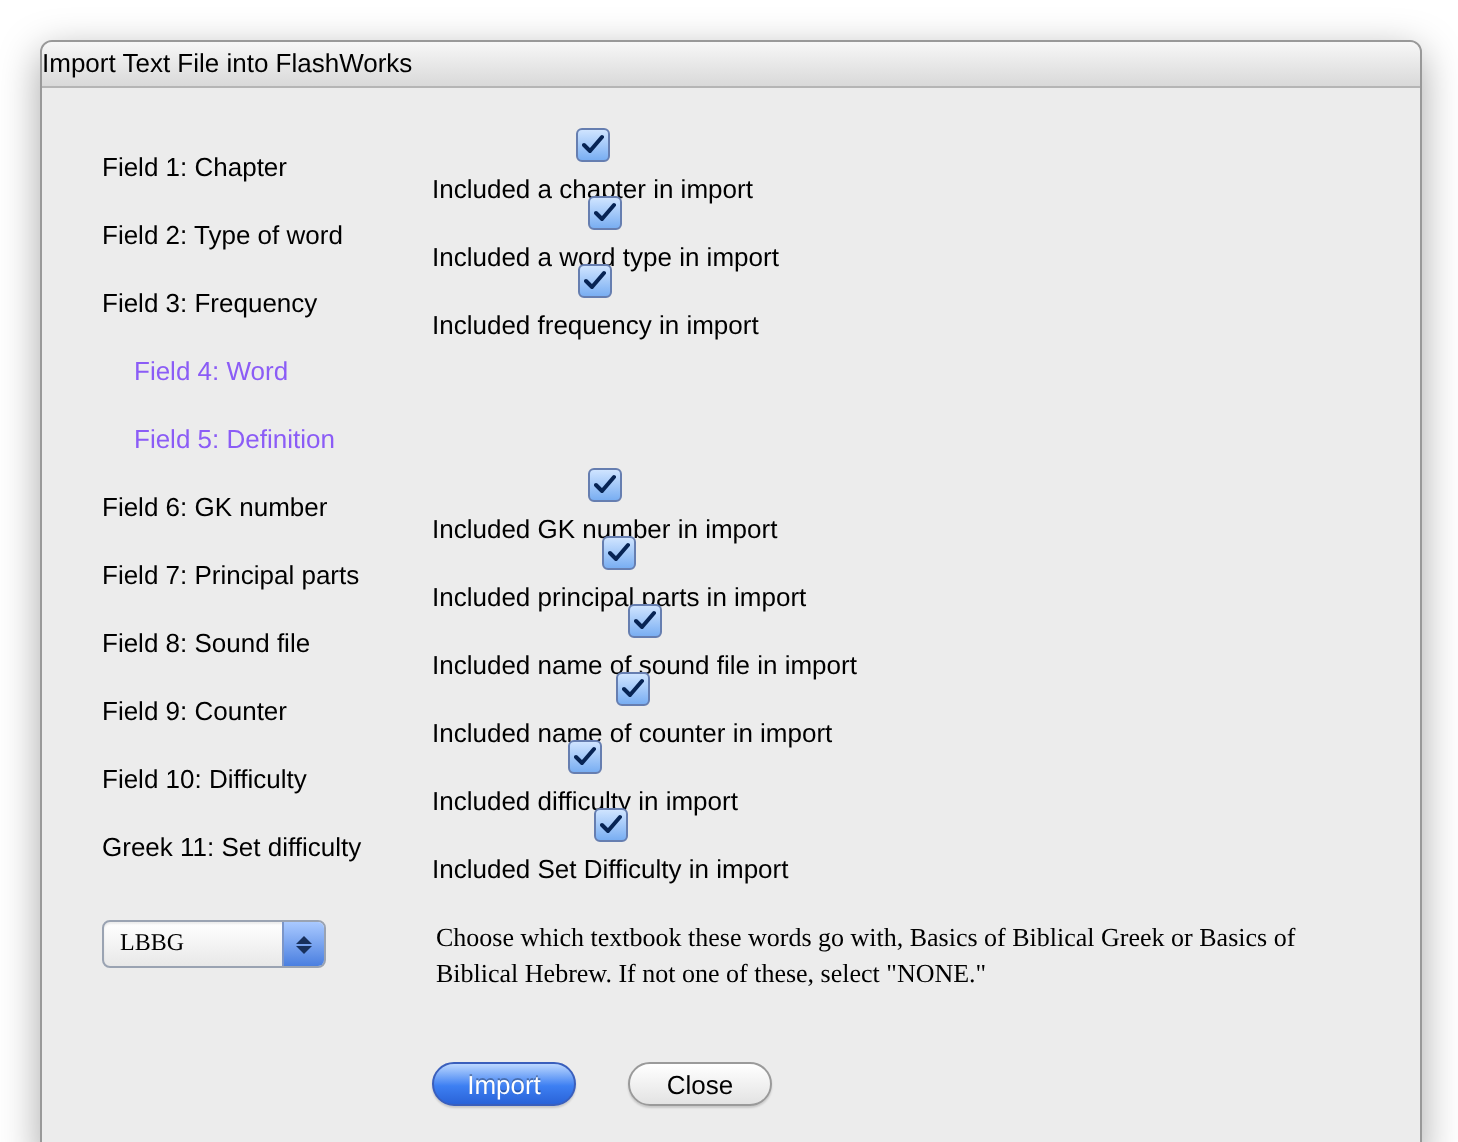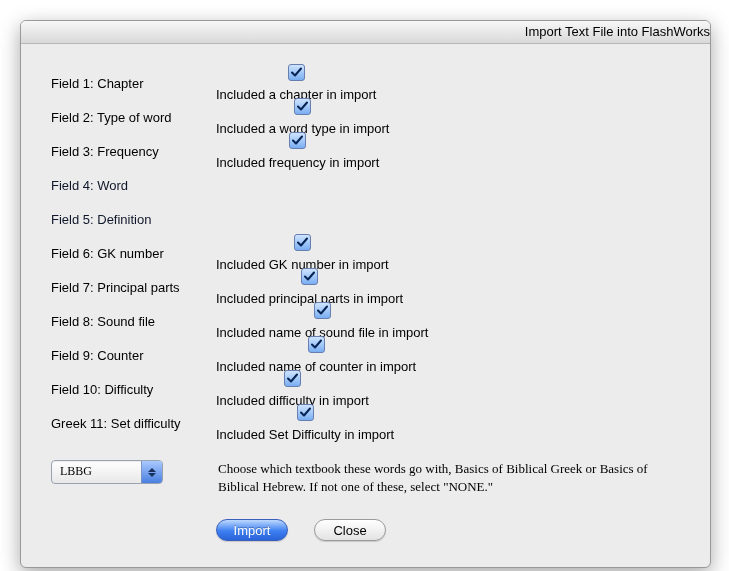--- a/index.html
+++ b/index.html
@@ -15,39 +15,39 @@
     margin: 0 auto;
     border: 1px solid #999;
     border-radius: 6px;
     box-shadow: 0 6px 20px rgba(0,0,0,0.35);
     background: #ececec;
     overflow: hidden;
   }
   .titlebar {
     height: 22px;
     line-height: 22px;
-    text-align: right;
+    text-align: left;
     font-size: 13px;
     color: #000;
     background: linear-gradient(#f7f7f7, #d9d9d9);
     border-bottom: 1px solid #b5b5b5;
   }
   .content {
     padding: 22px 30px 26px 30px;
   }
   .row {
     display: flex;
     align-items: center;
     height: 34px;
   }
   .label-col {
     width: 165px;
     flex-shrink: 0;
   }
-  .label-col.red { color: #0f172a; }
+  .label-col.red { color: #8b5cf6; margin-left: 16px; }
   .checkbox-col {
     display: flex;
     align-items: center;
     gap: 6px;
     flex-direction: column;
   }
   .aqua-check {
     width: 15px;
     height: 15px;
     border-radius: 3px;
@@ -102,21 +102,21 @@
   .tri-down { border-top: 4px solid #18305c; }
   .help-text {
     margin-left: 55px;
     width: 440px;
     font-size: 13px;
     line-height: 1.35;
   }
   .button-row {
     display: flex;
     gap: 26px;
-    margin-top: 24px;
+    margin-top: 36px;
     margin-left: 165px;
   }
   .aqua-btn {
     min-width: 72px;
     height: 22px;
     border-radius: 11px;
     border: 1px solid #9a9a9a;
     background: linear-gradient(#ffffff, #e3e3e3);
     font-size: 13px;
     font-family: inherit;

